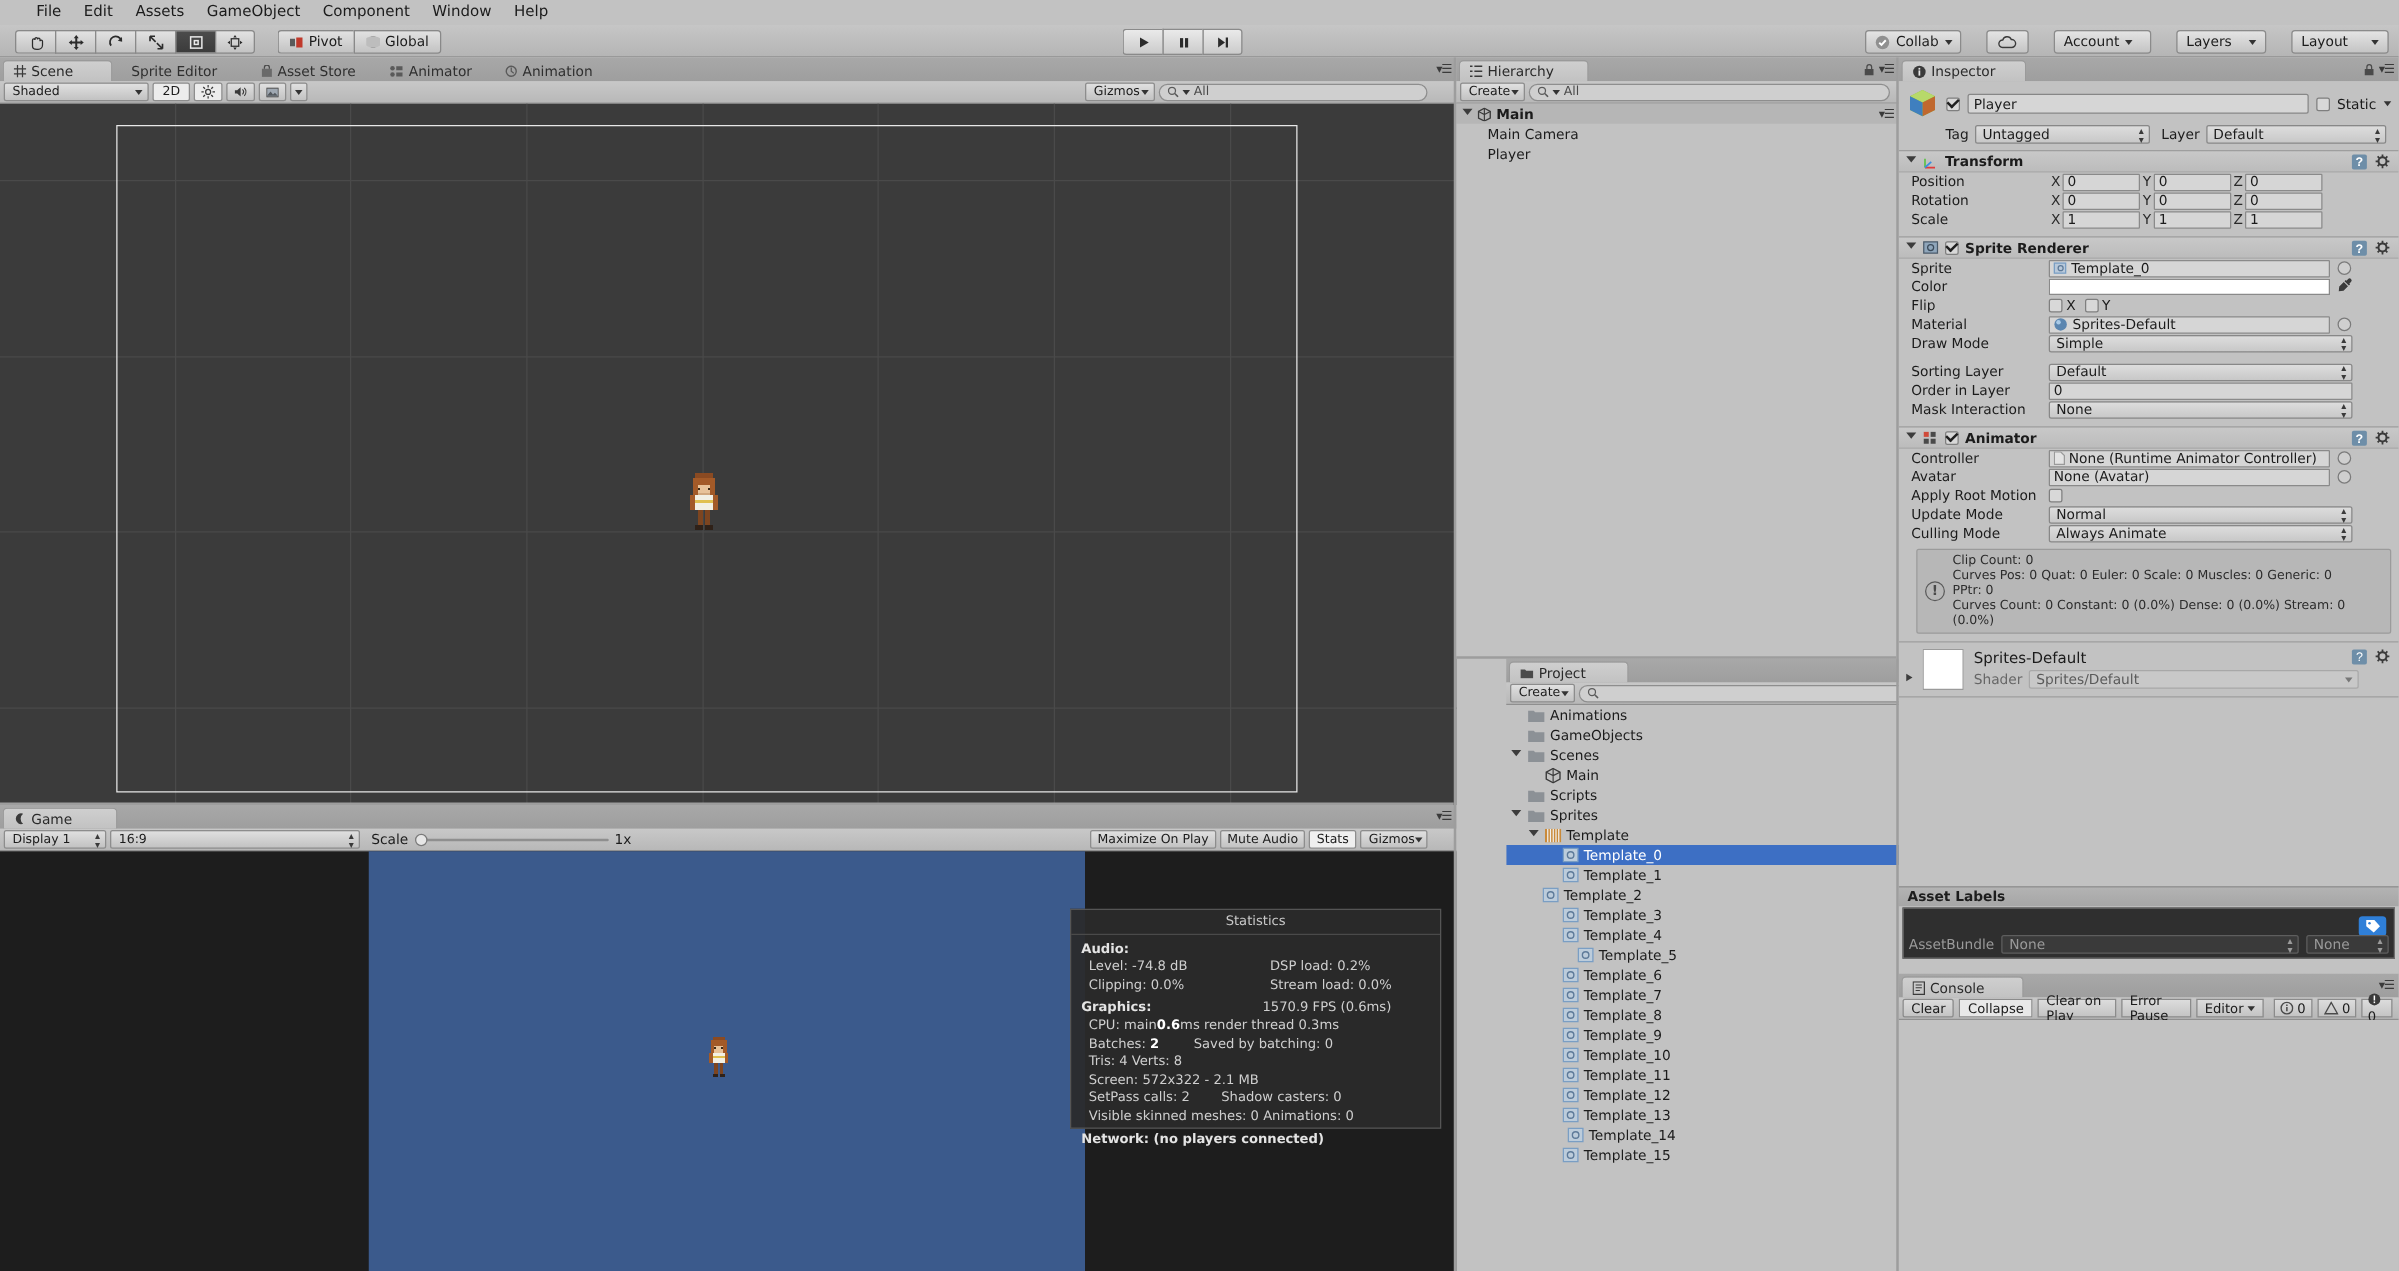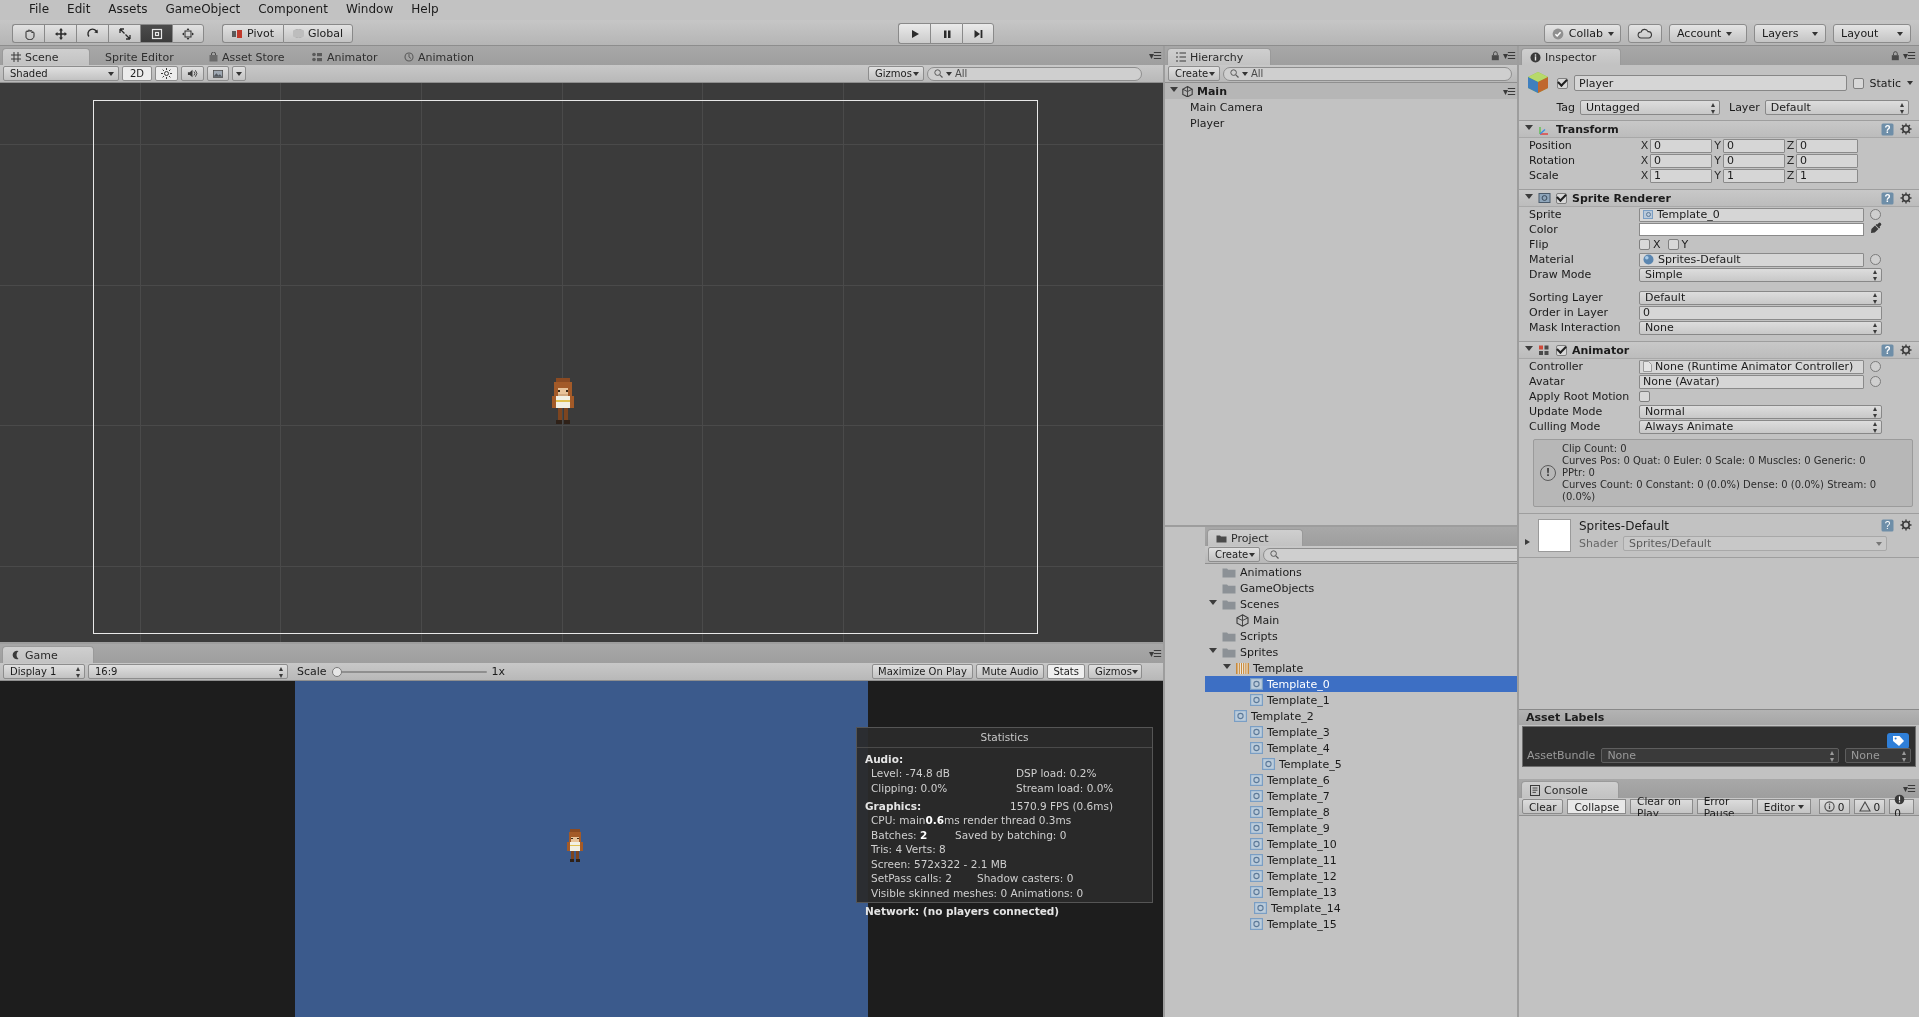--- a/index.html
+++ b/index.html
@@ -30,21 +30,21 @@
   .pivot-group { position:absolute; left:222px; top:4px; display:flex; height:19px; }
   .pv { height:19px; background:linear-gradient(#e2e2e2,#c3c3c3); border:1px solid #898989;
     display:flex; align-items:center; gap:4px; padding:0 9px; font-size:11px; }
   .pv:first-child { border-radius:3px 0 0 3px; border-right-width:0; }
   .pv:last-child { border-radius:0 3px 3px 0; }
   .play-group { position:absolute; left:898px; top:3px; display:flex; height:21px; }
   .pbtn { width:32px; height:21px; background:linear-gradient(#eaeaea,#cbcbcb); border:1px solid #8a8a8a;
     border-right-width:0; display:flex; align-items:center; justify-content:center; }
   .pbtn:first-child { border-radius:3px 0 0 3px; }
   .pbtn:last-child { border-radius:0 3px 3px 0; border-right-width:1px; }
-  .right-group { position:absolute; right:8px; top:4px; display:flex; gap:7px; height:19px; align-items:center; }
+  .right-group { position:absolute; right:8px; top:4px; display:flex; gap:20px; height:19px; align-items:center; }
   .rbtn { height:19px; background:linear-gradient(#e4e4e4,#c4c4c4); border:1px solid #8b8b8b; border-radius:3px;
     display:flex; align-items:center; gap:5px; padding:0 7px; font-size:11px; }
   .caret { width:0;height:0;border-left:3.5px solid transparent;border-right:3.5px solid transparent;border-top:4px solid #333; }
 
   
   .panel { position:absolute; background:#c2c2c2; }
   .tabbar { position:absolute; left:0; top:0; right:0; height:19px;
     background:linear-gradient(#a8a8a8,#9e9e9e); }
   .tab { position:absolute; top:2px; height:17px; display:flex; align-items:center; gap:4px;
     padding:0 10px 0 8px; font-size:11px; color:#2a2a2a;

